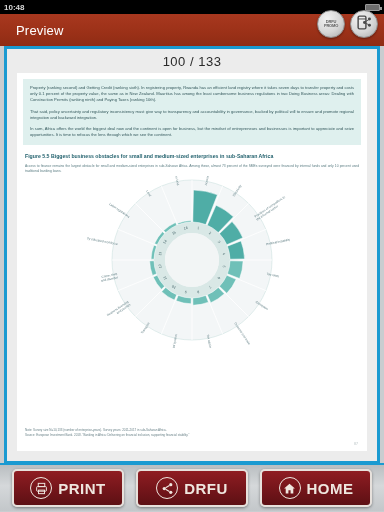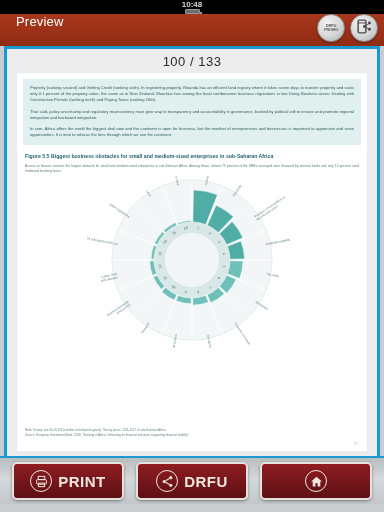--- a/index.html
+++ b/index.html
@@ -7,36 +7,36 @@
   body {
     font-family:"Liberation Sans", sans-serif;
     background:#c9cdd0;
     position:relative;
   }
 
   
   .statusbar {
     height:14px; background:#000; color:#d8d8d8;
     display:flex; align-items:center; justify-content:space-between;
-    padding:0 4px; font-size:8px; font-weight:bold;flex-direction:column;
+    padding:0 4px; font-size:8px; font-weight:bold;
   }
   .battery {
     width:15px; height:7px; border:1px solid #9a9a9a; border-radius:1px;
     position:relative; background:#6d6d6d;
   }
   .battery:after{
     content:""; position:absolute; right:-3px; top:2px;
     width:2px; height:3px; background:#9a9a9a;
   }
 
   
   .appbar {
     height:32px;
     background:linear-gradient(to bottom,#a8381f 0%,#9c3118 55%,#8f2c14 100%);
-    display:flex; align-items:flex-start; padding:0 6px;
+    display:flex; align-items:flex-end; padding:8px 6px;
     position:relative;
   }
   .appbar-title {
     color:#fff; font-size:13px; margin-left:10px; letter-spacing:.2px;
   }
   .appbar-actions{ margin-left:auto; display:flex; align-items:center; gap:5px; }
   .round-btn{
     width:28px; height:28px; border-radius:50%;
     background:radial-gradient(circle at 35% 30%,#f2f2f2 0%,#d6d6d6 55%,#a9a9a9 100%);
     border:1px solid #8e8e8e;
@@ -94,21 +94,21 @@
   .fignotes div{
     font-size:3px; line-height:4.4px; color:#6a8288;
   }
   .pagenum{
     position:absolute; right:9px; bottom:5px;
     font-size:3.6px; color:#b9c3c5;
   }
 
   
   .bottombar{
-    position:absolute; left:0; right:0; bottom:8px; height:48px;
+    position:absolute; left:0; right:0; bottom:1px; height:48px;
     background:linear-gradient(to bottom,#b9bec1 0%,#d5d8da 45%,#c3c7ca 100%);
     display:flex; align-items:center; justify-content:space-around;
     padding:0 6px;
     border-top:2px solid #1a9ad1;
   }
   .btn{
     flex:0 0 auto; width:112px; height:38px;
     background:linear-gradient(to bottom,#8f1d22 0%,#76161b 50%,#5d1014 100%);
     border:2px solid #e7e1dc; border-radius:5px;
     display:flex; align-items:center; justify-content:center; gap:6px;
@@ -284,15 +284,16 @@
     </span>
     <span class="lbl">DRFU</span>
   </div>
 
   <div class="btn">
     <span class="ico">
       <svg width="13" height="13" viewBox="0 0 24 24">
         <path d="M12 3 L22 12 L19 12 L19 21 L14 21 L14 15 L10 15 L10 21 L5 21 L5 12 L2 12 Z" fill="#efe7df"></path>
       </svg>
     </span>
+    <span class="lbl">HOME</span>
   </div>
 
 </div>
 
 </body></html>

